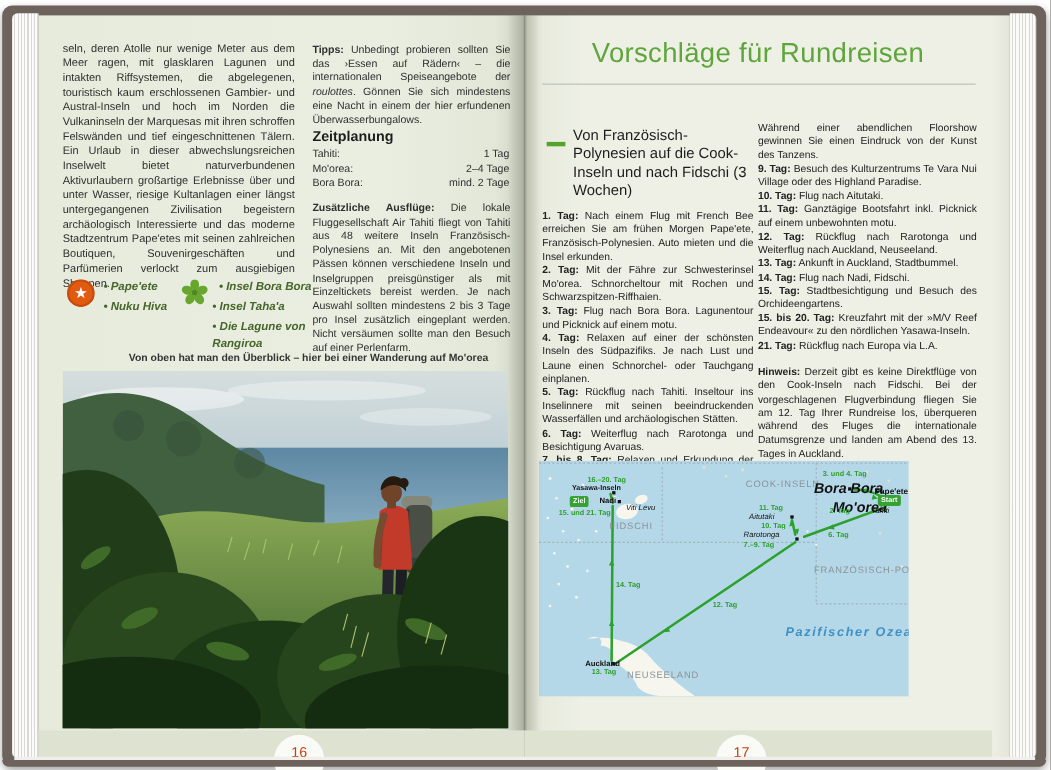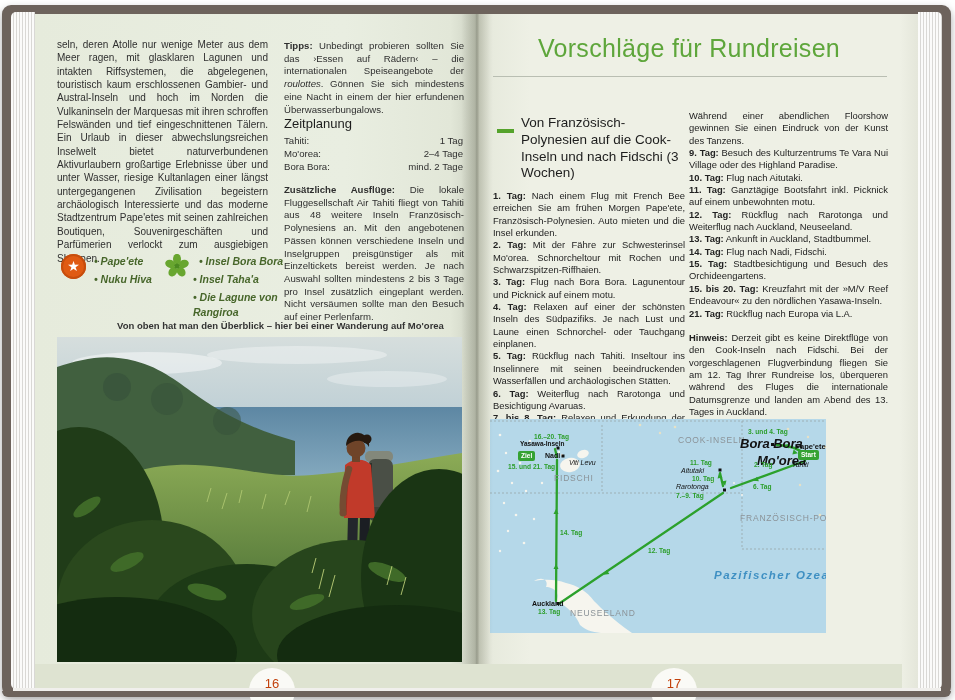--- a/index.html
+++ b/index.html
@@ -23,21 +23,21 @@
   .stack-bottom{left:13px;top:688px;width:928px;height:3px;background:#f0efec;z-index:7}
   .cover-rim-bottom{left:2px;top:691px;width:949px;height:6px;background:#6d635c;
         border-radius:0 0 9px 9px;z-index:8}
   .dome{width:46px;height:46px;border-radius:50%;background:#fafaf6;z-index:6;text-align:center}
   .dome span{display:block;margin-top:8px;font-size:13px;color:#c2410c}
   
   .intro{left:57px;top:38px;width:211px;font-size:10px;line-height:13.35px;text-align:justify;color:#2f2f2f}
   .rcol{width:180px;font-size:9.6px;line-height:12.7px;text-align:justify;color:#2f2f2f}
   .bold{font-weight:bold}
   .ital{font-style:italic}
-  .zeit-title{left:284px;top:116px;font-size:13px;font-weight:normal;color:#1d1d1d}
+  .zeit-title{left:284px;top:116px;font-size:13px;font-weight:bold;color:#1d1d1d}
   .zeit-row{left:284px;width:179px;font-size:9.6px;color:#2f2f2f}
   .zeit-row .val{float:right}
   .hl{font-size:10.5px;font-weight:bold;font-style:italic;color:#47662a;line-height:15px}
   .caption{left:117px;top:320px;font-size:9.5px;font-weight:bold;color:#333}
   .star-badge{left:61px;top:254px;width:25px;height:25px;border-radius:50%;background:#e05a12;
         text-align:center;line-height:25px;color:#fff;font-size:14px;box-shadow:inset 0 0 0 2px #c64d0d}
   
   .title{left:490px;top:34px;width:398px;text-align:center;font-size:25px;color:#5ea63b;letter-spacing:.3px}
   .rule{left:493px;top:76px;width:394px;height:1px;background:#b9beb2}
   .tour-dash{left:497px;top:129px;width:17px;height:4px;background:#55a32b}

